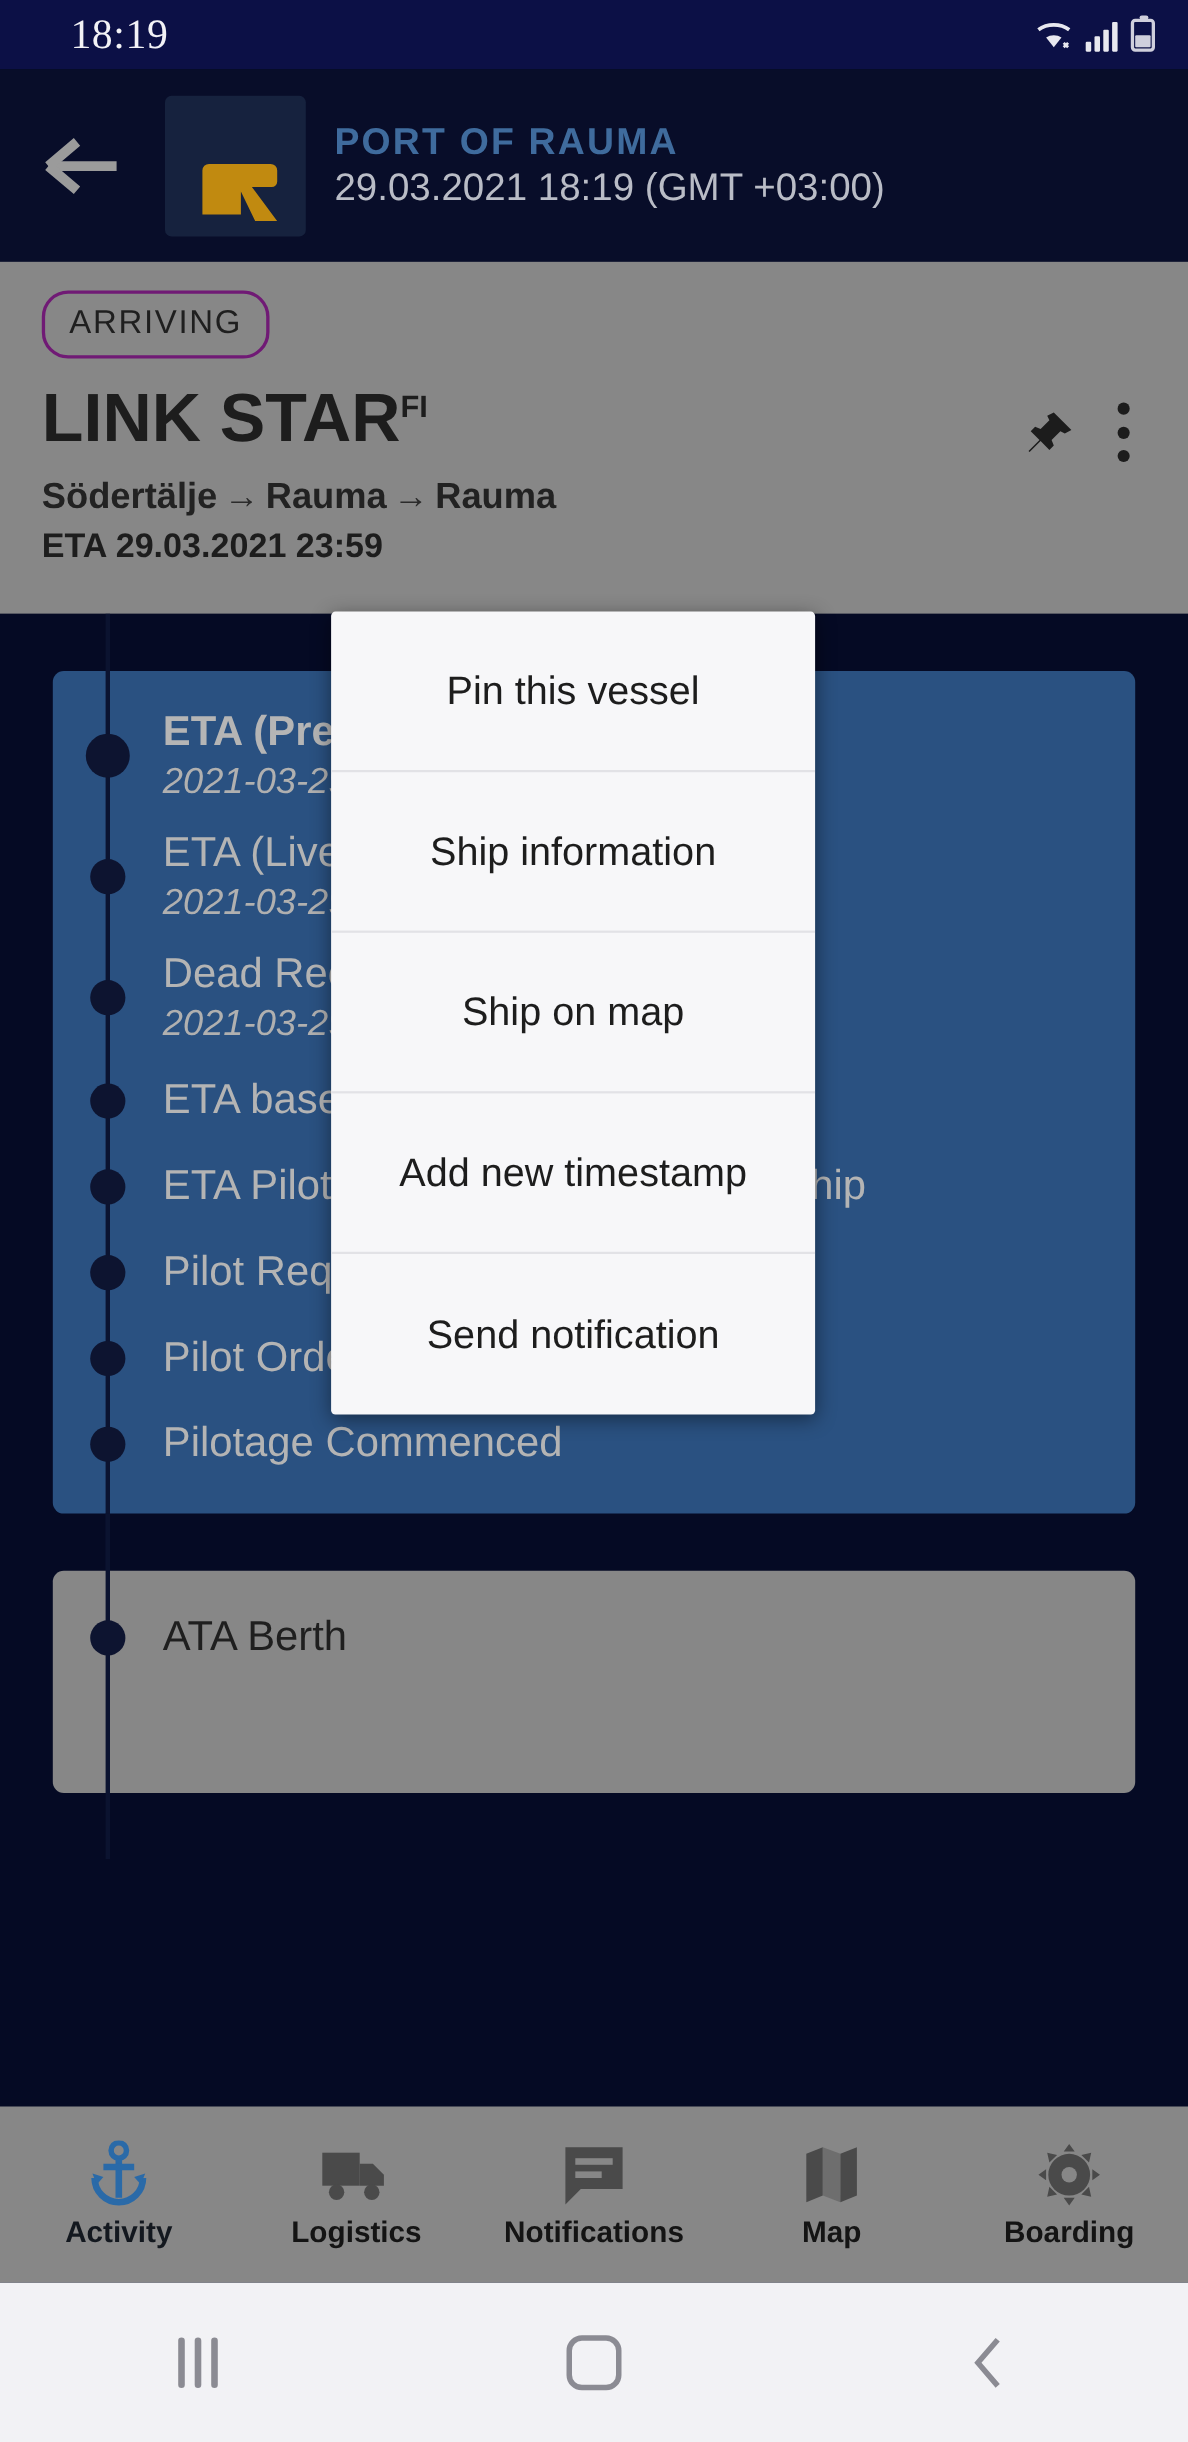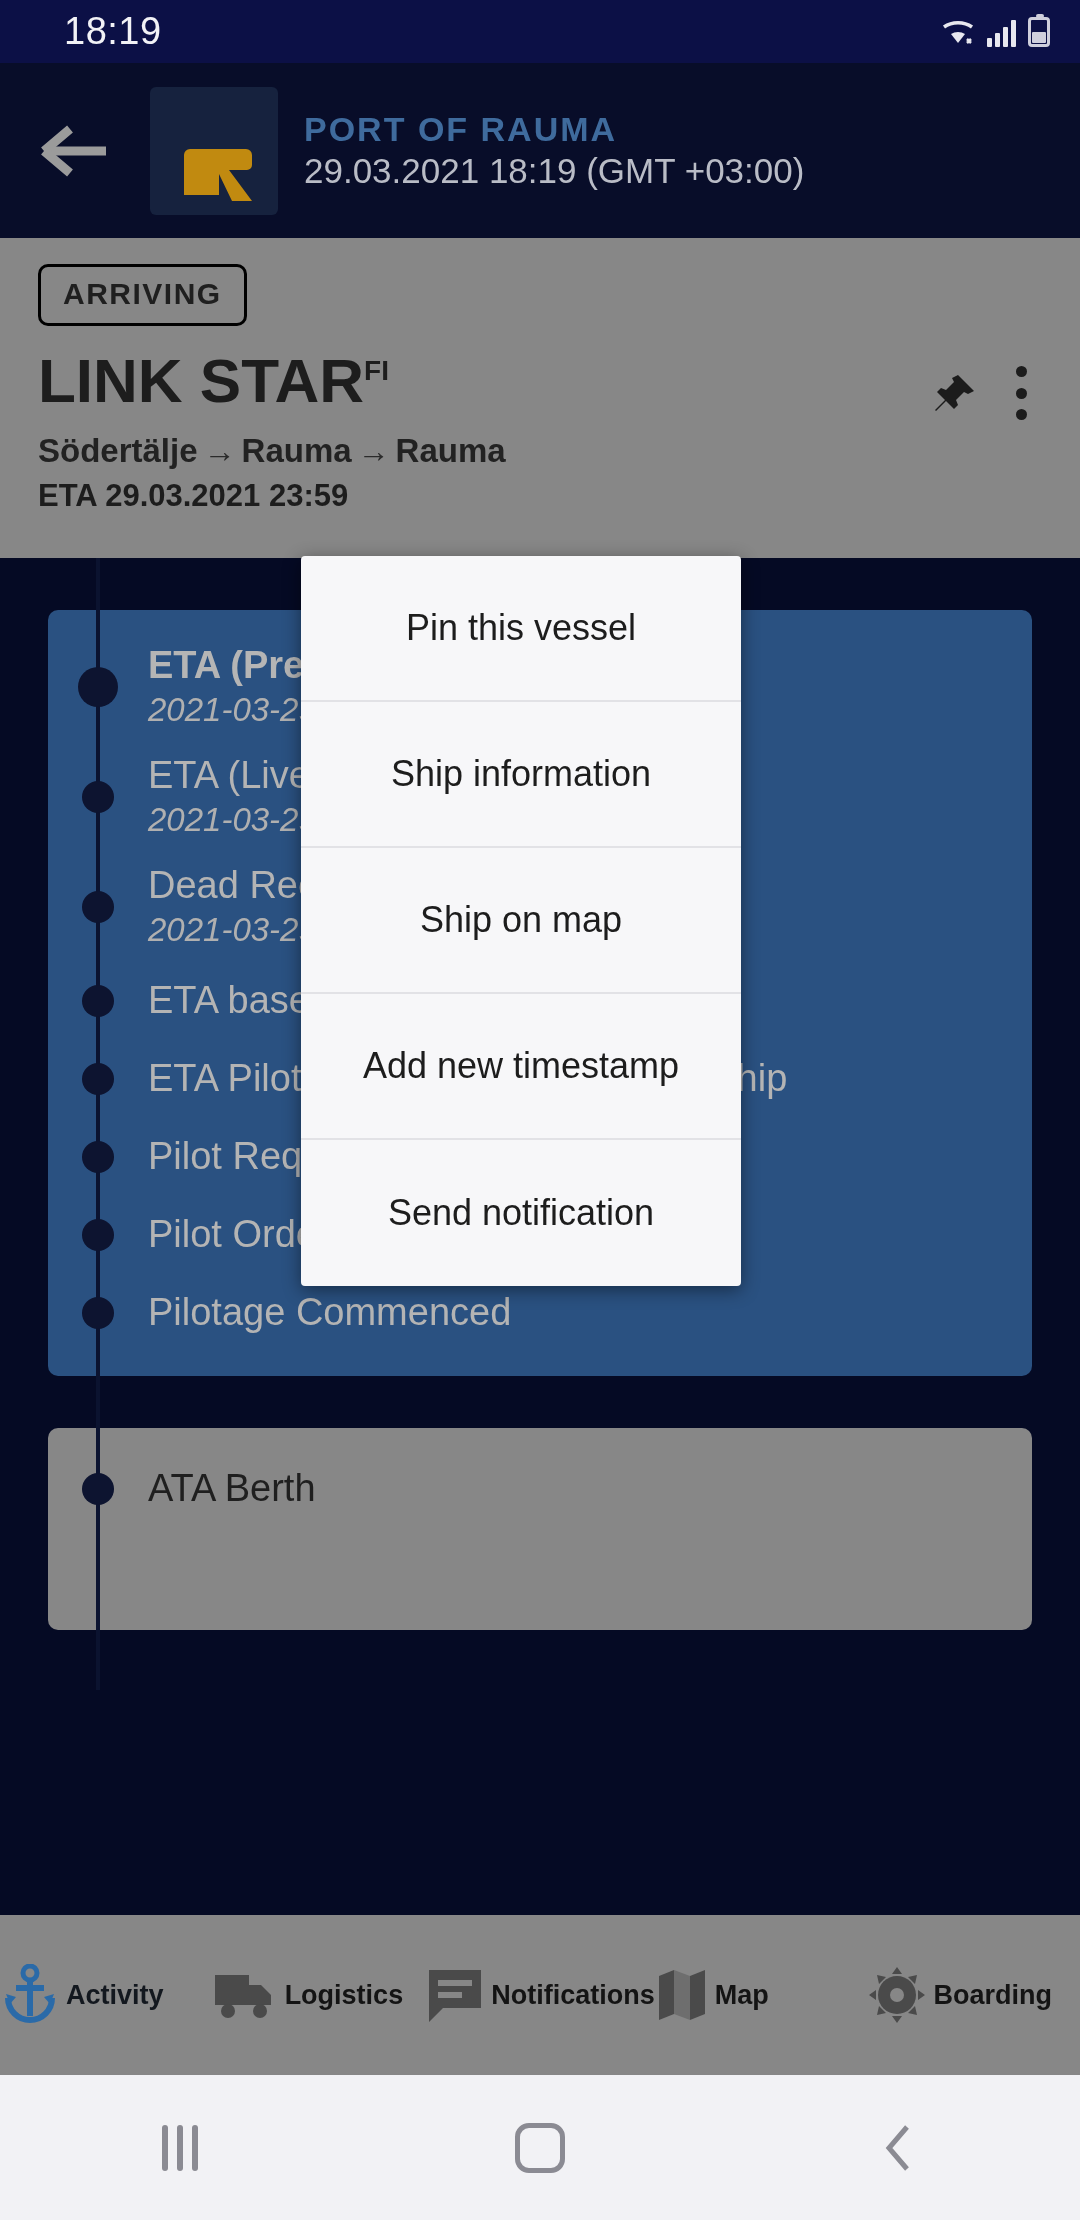--- a/index.html
+++ b/index.html
@@ -11,20 +11,21 @@
     position:relative;
   }
   #app { position:relative; width:1080px; height:2220px; overflow:hidden; }
 
   
   .statusbar{
     position:absolute; left:0; top:0; width:1080px; height:63px;
     background:#0c1046;
     display:flex; align-items:center; justify-content:space-between;
     padding:0 30px 0 64px;
+    font-family:Liberation Serif, serif;
   }
   .sb-clock{ color:#f2f2f6; font-size:38px; letter-spacing:.5px; }
   .sb-icons{ display:flex; align-items:flex-end; gap:12px; }
   .ic-wifi{ width:34px; height:30px; position:relative; }
   .ic-wifi svg{ display:block; }
   .ic-signal{ display:flex; align-items:flex-end; gap:3px; height:28px; }
   .ic-signal i{ width:5px; background:#e8e8ef; display:block; border-radius:1px;}
   .ic-signal i:nth-child(1){height:9px}
   .ic-signal i:nth-child(2){height:14px}
   .ic-signal i:nth-child(3){height:20px}
@@ -52,23 +53,23 @@
   .port-name{ color:#3f6b9d; font-size:34px; font-weight:bold; letter-spacing:2px; }
   .port-time{ color:#b9bcc6; font-size:35px; letter-spacing:0px; }
 
   
   .vessel-head{
     position:absolute; left:0; top:238px; width:1080px; height:320px;
     background:#878787;
     padding:26px 38px 0 38px;
   }
   .chip{
-    display:inline-block; border:3px solid #000000; border-radius:10px;
+    display:inline-block; border:3px solid #701a75; border-radius:24px;
     padding:10px 22px 12px; color:#1f1f1f; font-size:30px; letter-spacing:1.5px;
-    font-weight:700;
+    font-weight:400;
   }
   .vname-row{ display:flex; align-items:flex-start; justify-content:space-between; margin-top:22px;}
   .vname{ color:#1d1d1d; font-size:62px; font-weight:bold; letter-spacing:0px; line-height:1.05;}
   .vname sup{ font-size:28px; font-weight:bold; vertical-align:super; letter-spacing:0; }
   .vact{ display:flex; align-items:center; gap:34px; padding-top:18px; padding-right:12px;}
   .pin-ic{ width:44px; height:44px; }
   .dots-ic{ width:18px; height:54px; display:flex; flex-direction:column; justify-content:space-between; align-items:center;}
   .dots-ic i{ width:11px; height:11px; border-radius:50%; background:#1c1c1c; display:block;}
   .route{ color:#222; font-size:33px; font-weight:bold; margin-top:12px; display:flex; align-items:center; gap:6px;}
   .route .arw{ font-weight:normal; font-size:32px; color:#2b2b2b;}
@@ -108,21 +109,21 @@
     font-size:36px; color:#1d1d1d; border-bottom:2px solid #e2e2e6;
     text-align:center; padding:0 18px;
   }
   .popup-item:last-child{ border-bottom:none; }
 
   
   .botnav{
     position:absolute; left:0; bottom:145px; width:1080px; height:160px;
     background:#878787; display:flex; align-items:center; z-index:40;
   }
-  .nav-item{ flex:1; display:flex; flex-direction:row; align-items:center; gap:6px; }
+  .nav-item{ flex:1; display:flex; flex-direction:column; align-items:center; gap:6px; }
   .nav-ic{ height:62px; display:flex; align-items:center; justify-content:center; }
   .nav-lbl{ font-size:27px; color:#141414; font-weight:bold; }
   .nav-item.active .nav-lbl{ color:#13181f; }
 
   
   .sysnav{
     position:absolute; left:0; bottom:0; width:1080px; height:145px;
     background:#f2f2f5; display:flex; align-items:center;
   }
   .sys-btn{ flex:1; display:flex; align-items:center; justify-content:center; }

